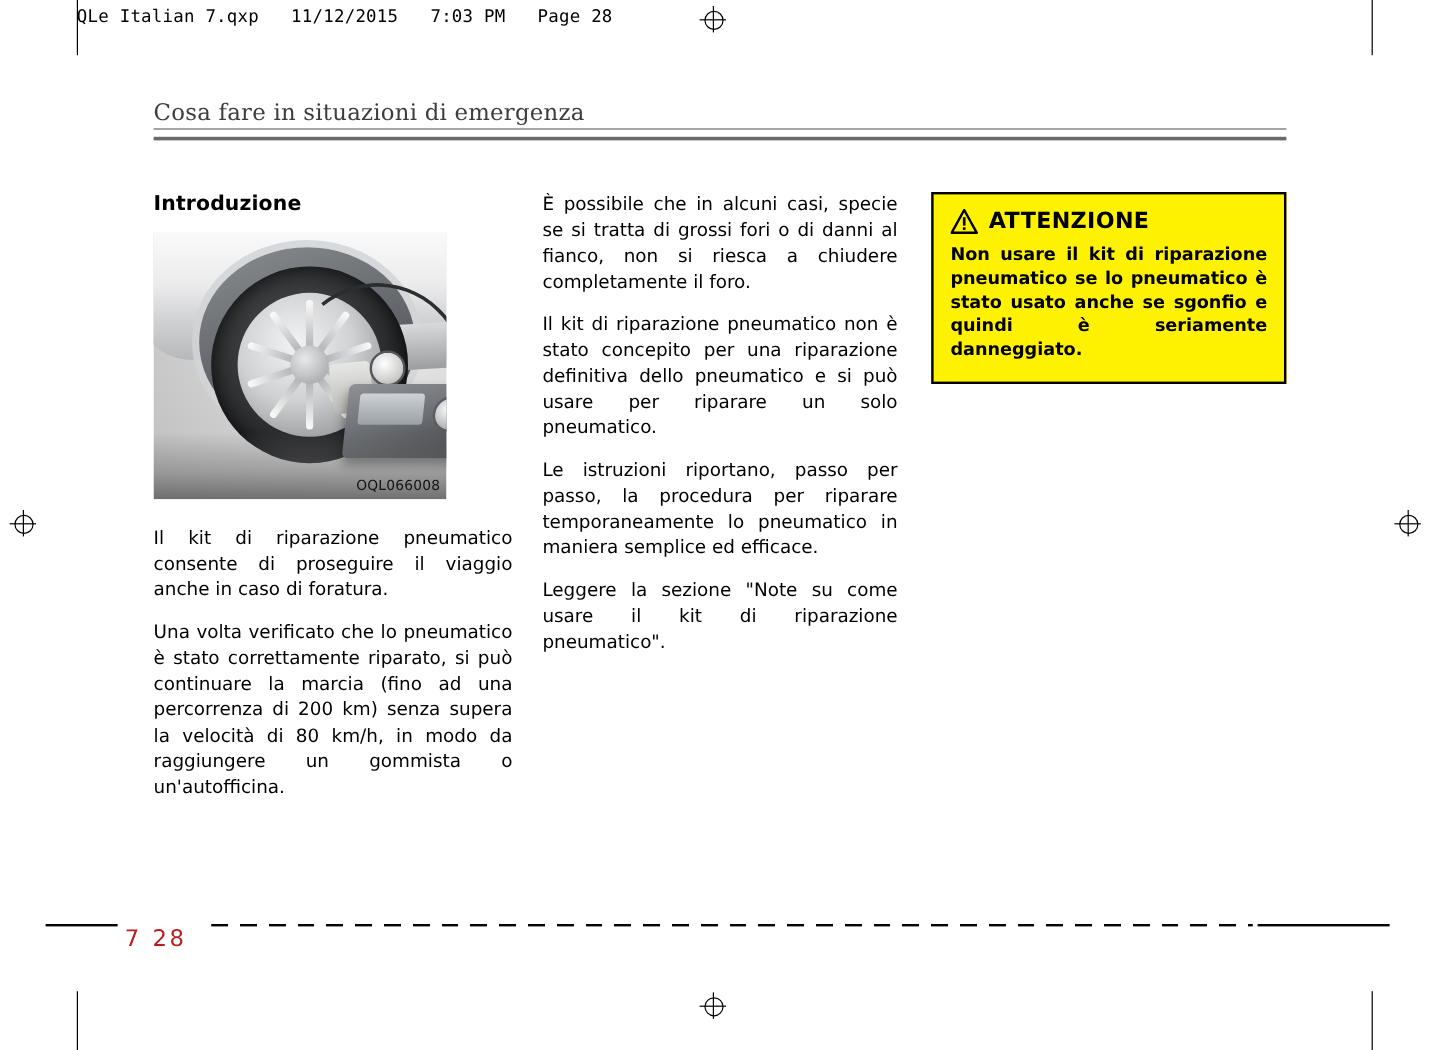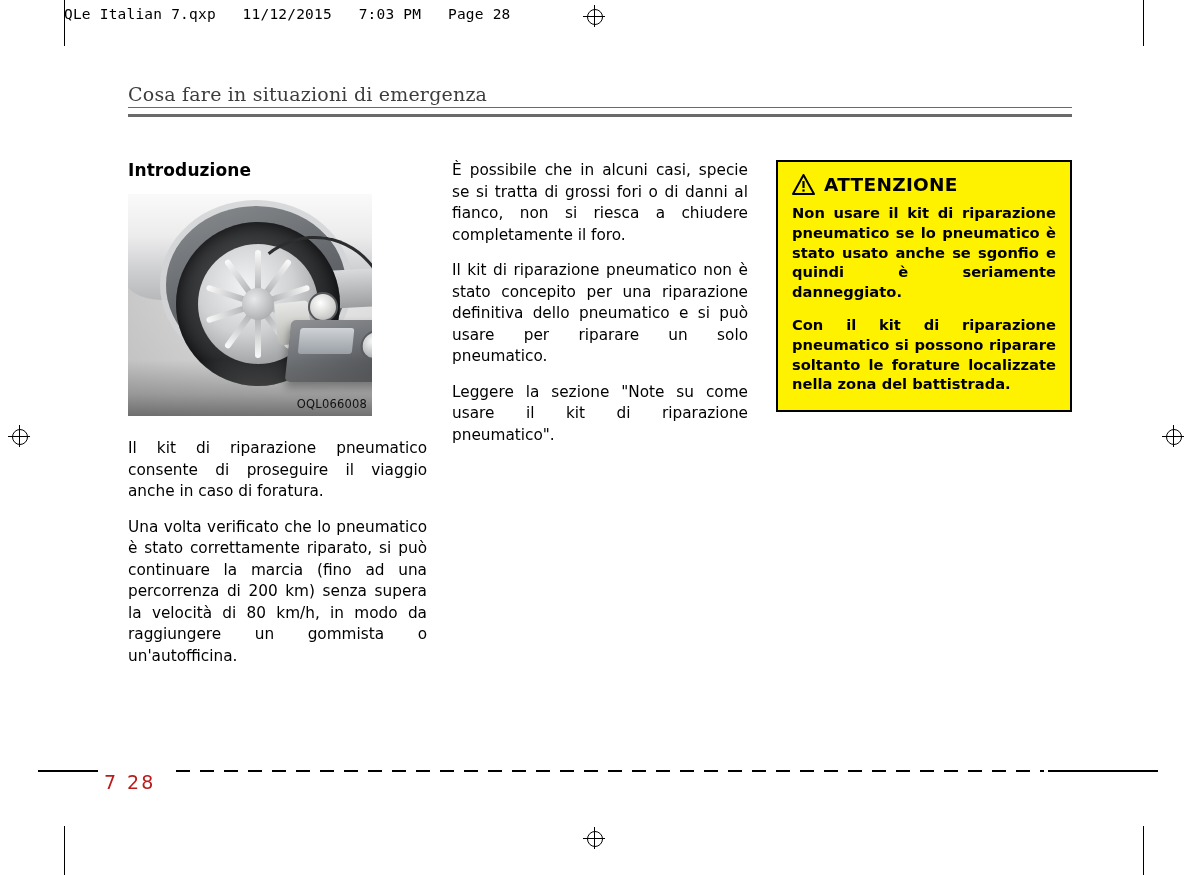--- a/index.html
+++ b/index.html
@@ -386,37 +386,37 @@
     <div class="fig-caption">OQL066008</div>
   </div>
 
   <p class="body">Il kit di riparazione pneumatico consente di proseguire il viaggio anche in caso di foratura.</p>
   <p class="body">Una volta verificato che lo pneumatico è stato correttamente riparato, si può continuare la marcia (fino ad una percorrenza di 200 km) senza supera la velocità di 80 km/h, in modo da raggiungere un gommista o un'autofficina.</p>
 </div>
 
 <div class="col col-2">
   <p class="body">È possibile che in alcuni casi, specie se si tratta di grossi fori o di danni al fianco, non si riesca a chiudere completamente il foro.</p>
   <p class="body">Il kit di riparazione pneumatico non è stato concepito per una riparazione definitiva dello pneumatico e si può usare per riparare un solo pneumatico.</p>
+  <p class="body">Le istruzioni riportano, passo per passo, la procedura per riparare temporaneamente lo pneumatico in maniera semplice ed efficace.</p>
   <p class="body">Leggere la sezione "Note su come usare il kit di riparazione pneumatico".</p>
 </div>
 
 <div class="col col-3">
   <div class="warning-box">
     <div class="warning-head">
       <span class="warn-icon">
         <svg width="23" height="21" viewBox="0 0 23 21" aria-hidden="true">
           <path d="M11.5 1 L22 20 L1 20 Z" fill="none" stroke="#000" stroke-width="2" stroke-linejoin="round"></path>
           <rect x="10.4" y="7" width="2.2" height="7" fill="#000"></rect>
           <rect x="10.4" y="15.4" width="2.2" height="2.2" fill="#000"></rect>
         </svg>
       </span>
       <span class="warning-title">ATTENZIONE</span>
     </div>
     <p>Non usare il kit di riparazione pneumatico se lo pneumatico è stato usato anche se sgonfio e quindi è seriamente danneggiato.</p>
-    <p>Con il kit di riparazione pneumatico si possono riparare soltanto le forature localizzate nella zona del battistrada.</p>
   </div>
 </div>
 
 <div class="footer-rule-left"></div>
 <div class="footer-dash" style="left:176px; width:868px;"></div>
 <div class="footer-rule-right"></div>
 <div class="folio">
   <span>7</span><span class="sep"></span><span>28</span>
 </div>
 

